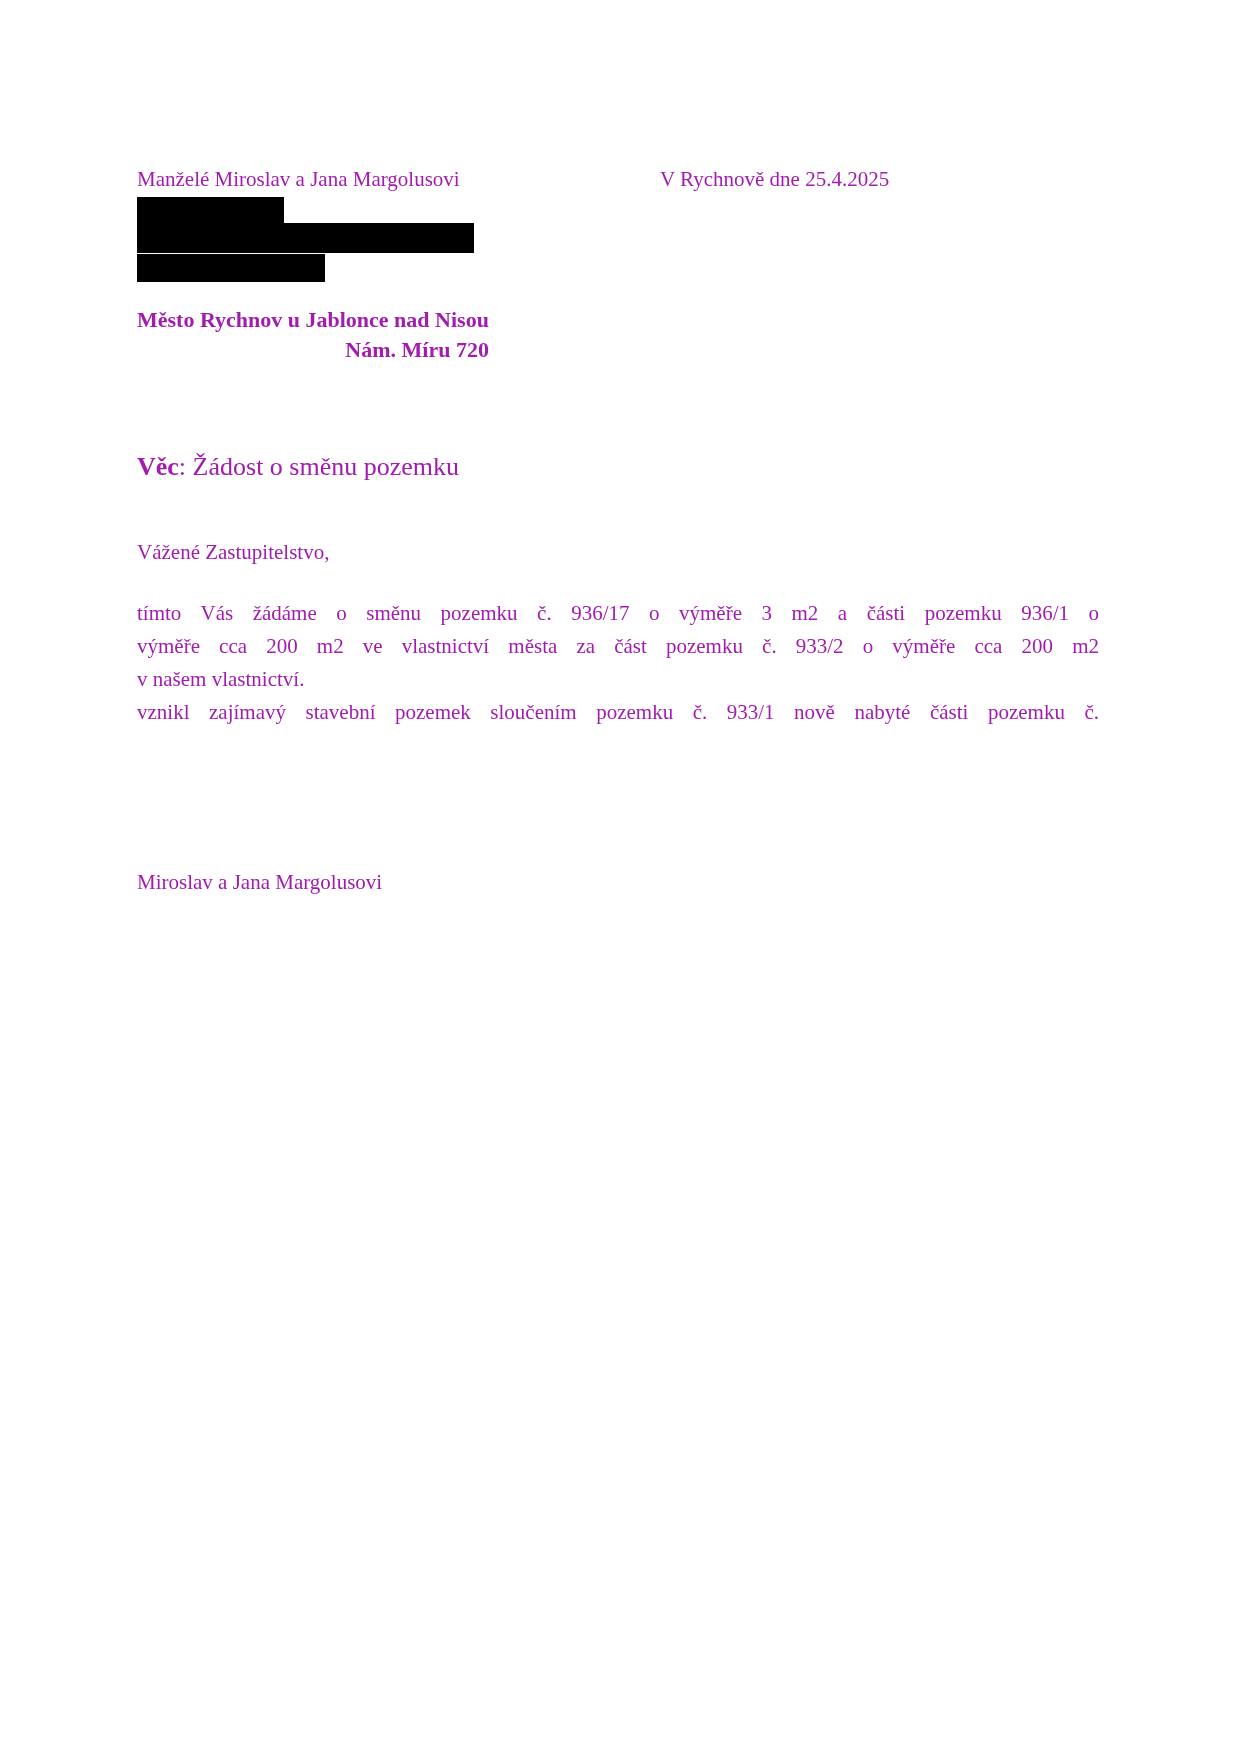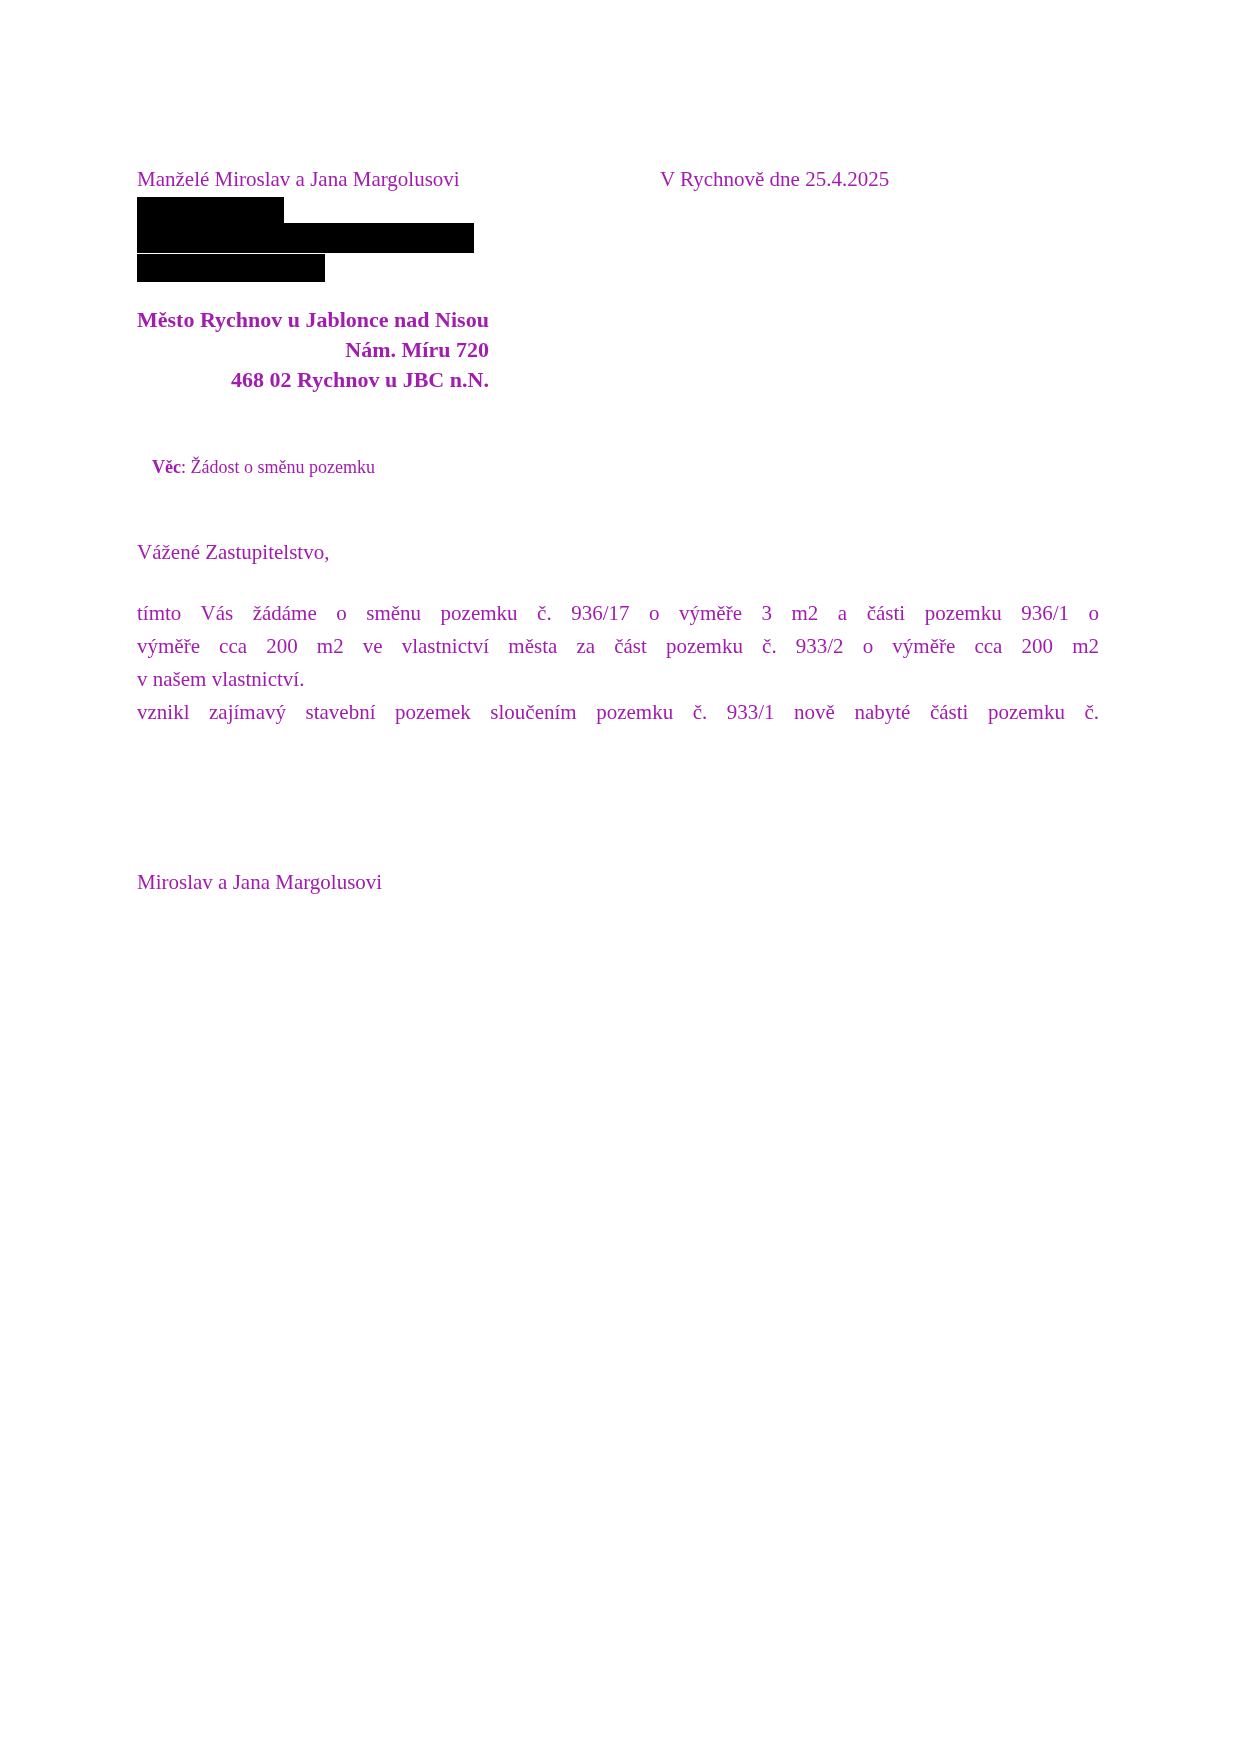--- a/index.html
+++ b/index.html
@@ -44,23 +44,23 @@
   .recipient {
     left: 137px;
     top: 285px;
     font-size: 22px;
     font-weight: bold;
     line-height: 30px;
     text-align: right;
   }
 
   .subject-line {
-    left: 152px;
+    left: 137px;
     top: 434px;
-    font-size: 18px;
+    font-size: 26px;
     line-height: 26px;
     white-space: nowrap;
   }
   .subject-label { font-weight: bold; }
 
   .salutation {
     left: 137px;
     top: 519px;
     font-size: 21px;
     line-height: 26px;
@@ -97,21 +97,20 @@
 
   <div class="abs date-line">V Rychnově dne 25.4.2025</div>
 
   <div class="abs redaction redaction-1"></div>
   <div class="abs redaction redaction-2"></div>
   <div class="abs redaction redaction-3"></div>
 
   <div class="abs recipient">
     <div>Město Rychnov u Jablonce nad Nisou</div>
     <div>Nám. Míru 720</div>
-    <div>468 02 Rychnov u JBC n.N.</div>
   </div>
 
   <div class="abs subject-line">
     <span class="subject-label">Věc</span><span>:</span>
     <span>Žádost o směnu pozemku</span>
   </div>
 
   <div class="abs salutation">Vážené Zastupitelstvo,</div>
 
   <div class="abs body-block">

